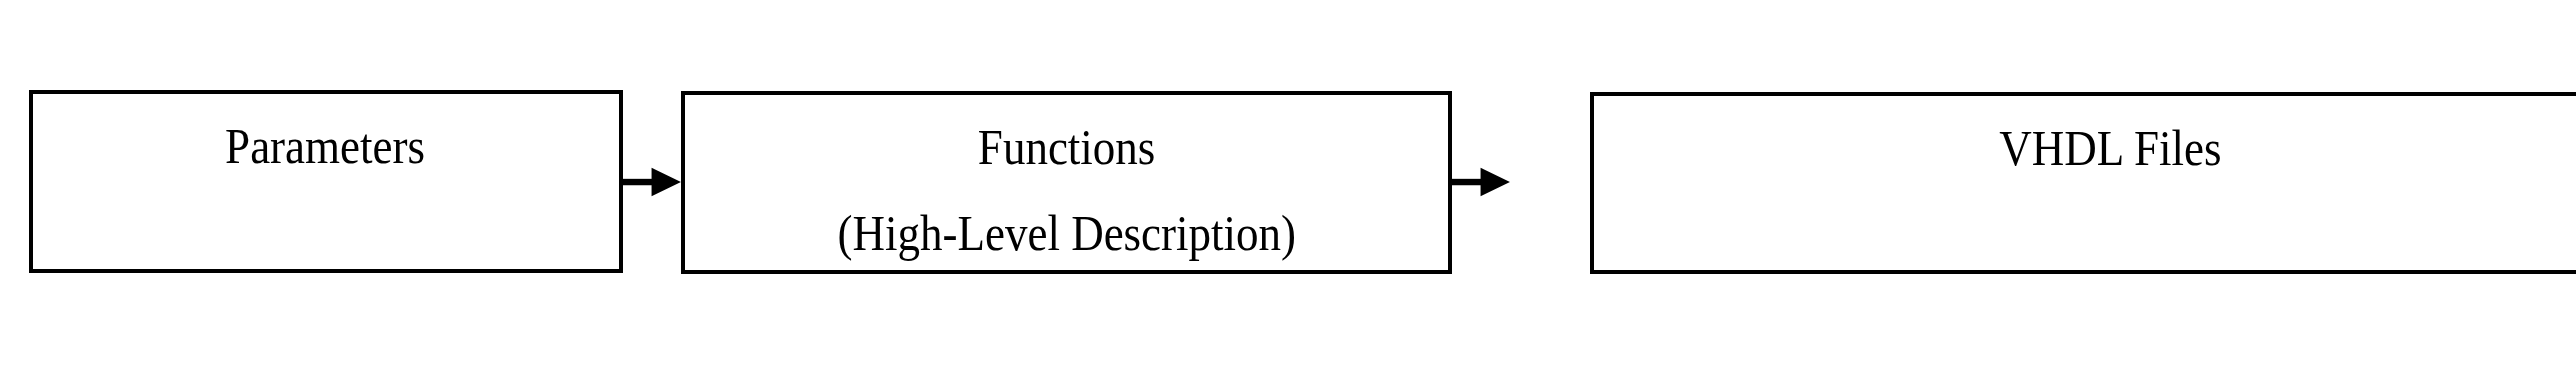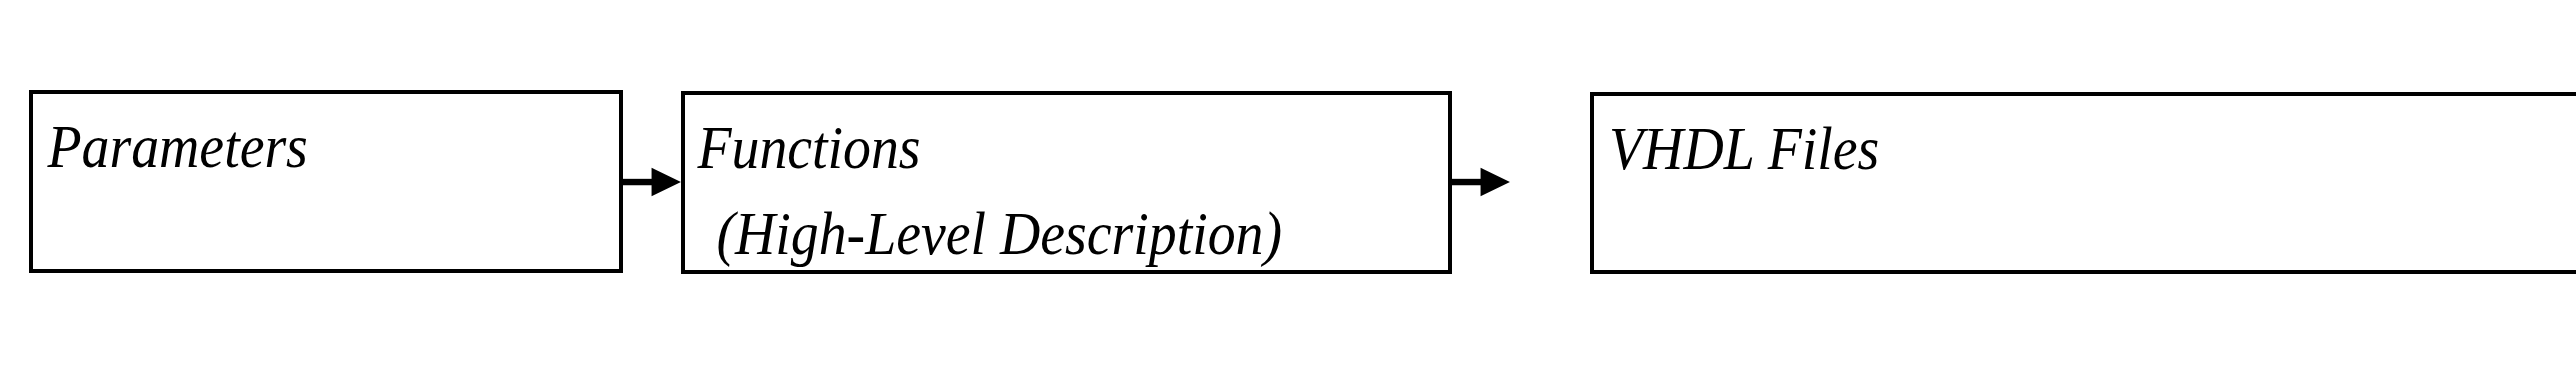--- a/index.html
+++ b/index.html
@@ -18,25 +18,24 @@
     .box {
       position: absolute;
       box-sizing: border-box;
       border: 4.6px solid #000000;
       background: #ffffff;
     }
     .line {
       position: absolute;
       left: 0;
       width: 100%;
-      text-align: left;
+      text-align: center;
       white-space: nowrap;
-      font-size: 62px;
+      font-size: 50px;
       line-height: 74px;
-      font-style: italic;
     }
     .line span {
       display: inline-block;
       transform: scaleX(0.9);
       transform-origin: center;
     }
     .line.l1 { top: 14.7px; }
     .line.l2 { top: 101px; }
     .arrow {
       position: absolute;

